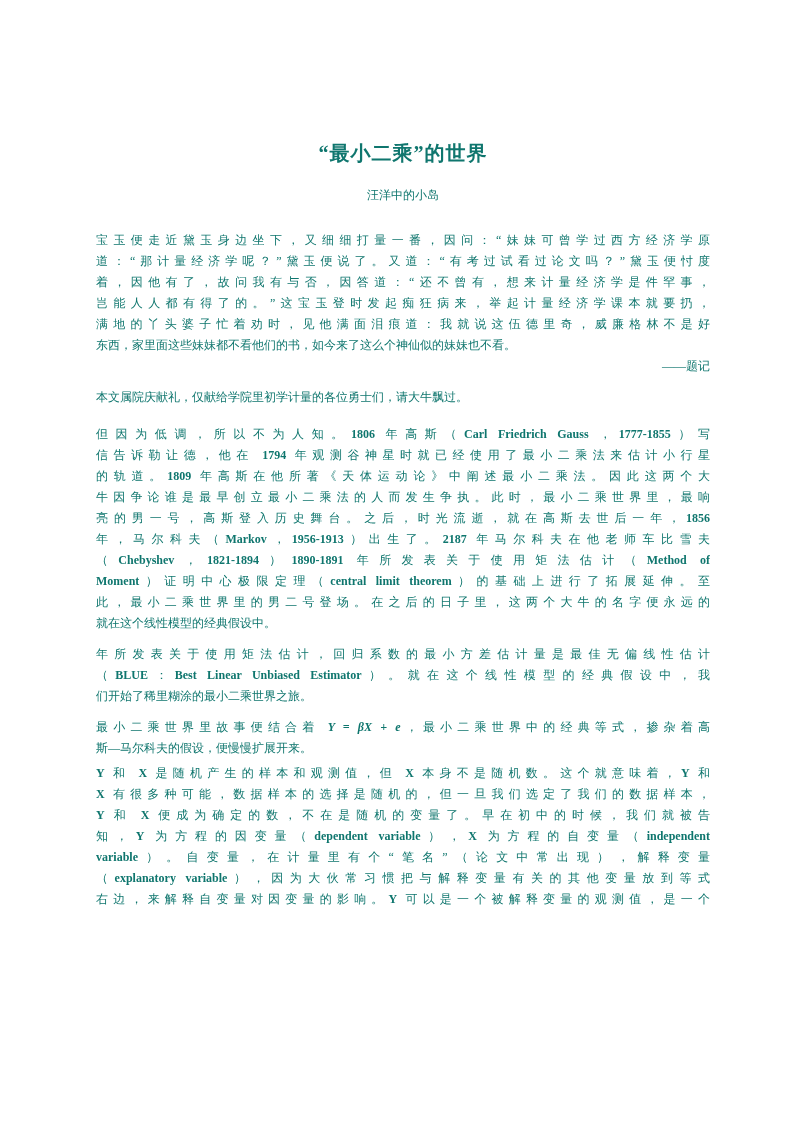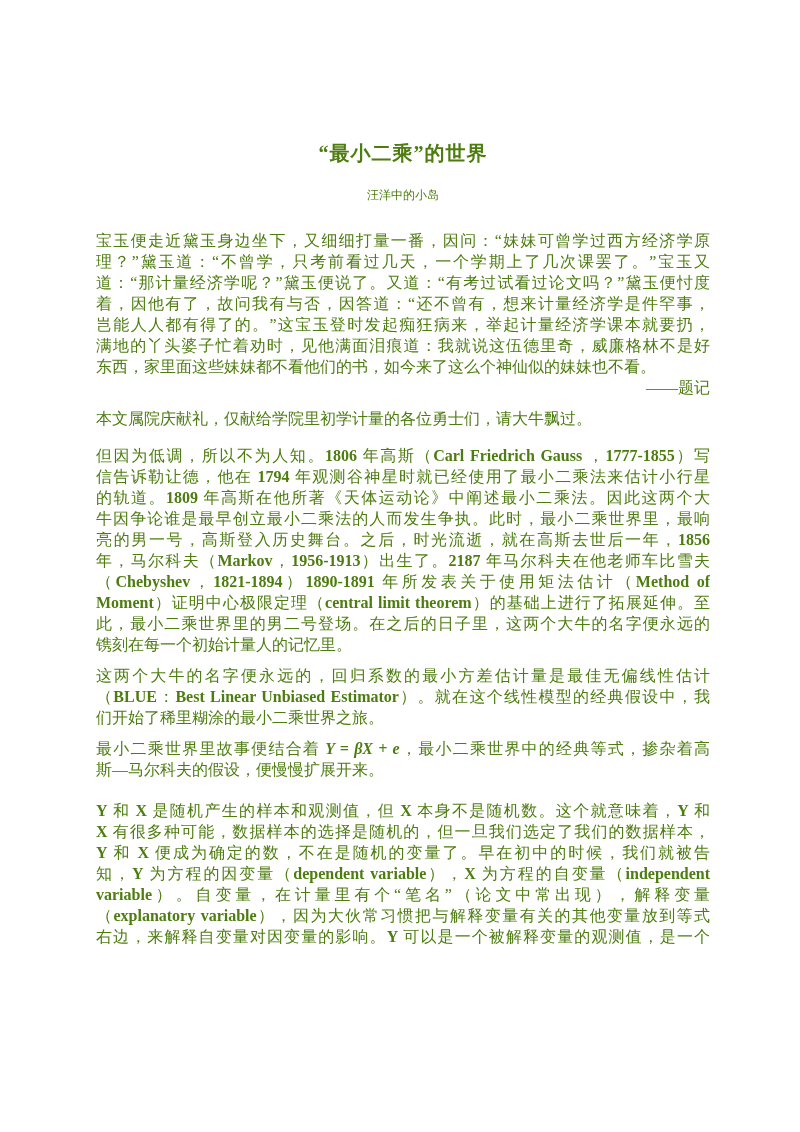--- a/index.html
+++ b/index.html
@@ -4,47 +4,47 @@
 <style>
   html, body { margin: 0; padding: 0; background: #ffffff; }
   .page {
     position: relative;
     width: 800px;
     height: 1132px;
     box-sizing: border-box;
     margin: 0 auto;
     padding: 141px 90px 0 96px;
     background: #ffffff;
-    color: #4d7c0f;
+    color: #0f766e;
     font-family: "Liberation Serif", "DejaVu Serif", serif;
     overflow: hidden;
   }
   .title {
     margin: 0;
     font-size: 20px;
     line-height: 24px;
     font-weight: 700;
     text-align: center;
     letter-spacing: 1px;
   }
   .author {
     margin-top: 21px;
     font-size: 12px;
     line-height: 18px;
     text-align: center;
   }
   .doc-body {
     margin-top: 26px;
-    font-size: 16px;
+    font-size: 12px;
     line-height: 21px;
   }
   .para { margin: 0 0 10px 0; }
   .para-epigraph { margin-bottom: 0; }
   .para-dedication { margin-bottom: 16px; }
-  .para-equation-intro { margin-bottom: 20px; }
+  .para-equation-intro { margin-bottom: 4px; }
   .line {
     text-align: justify;
     text-align-last: justify;
     overflow: hidden;
     min-height: 21px;
   }
   .line.last { text-align-last: left; }
   .para.right .line,
   .para.right .line.last { text-align: right; text-align-last: right; }
   .latin { font-weight: 700; }
@@ -56,21 +56,20 @@
 </style>
 </head>
 <body>
 
 <main class="page">
   <h1 class="title">“最小二乘”的世界</h1>
   <div class="author">汪洋中的小岛</div>
   <div class="doc-body">
       <div class="para para-epigraph">
         <div class="line">宝玉便走近黛玉身边坐下，又细细打量一番，因问：“妹妹可曾学过西方经济学原</div>
-        <div class="line">理？”黛玉道：“不曾学，只考前看过几天，一个学期上了几次课罢了。”宝玉又</div>
         <div class="line">道：“那计量经济学呢？”黛玉便说了。又道：“有考过试看过论文吗？”黛玉便忖度</div>
         <div class="line">着，因他有了，故问我有与否，因答道：“还不曾有，想来计量经济学是件罕事，</div>
         <div class="line">岂能人人都有得了的。”这宝玉登时发起痴狂病来，举起计量经济学课本就要扔，</div>
         <div class="line">满地的丫头婆子忙着劝时，见他满面泪痕道：我就说这伍德里奇，威廉格林不是好</div>
         <div class="line last">东西，家里面这些妹妹都不看他们的书，如今来了这么个神仙似的妹妹也不看。</div>
       </div>
       <div class="para para-epigraph-signature right">
         <div class="line last">——题记</div>
       </div>
       <div class="para para-dedication">
@@ -79,24 +78,24 @@
       <div class="para para-history">
         <div class="line">但因为低调，所以不为人知。<span class="latin">1806</span> 年高斯（<span class="latin">Carl Friedrich Gauss</span> ，<span class="latin">1777-1855</span>）写</div>
         <div class="line">信告诉勒让德，他在 <span class="latin">1794</span> 年观测谷神星时就已经使用了最小二乘法来估计小行星</div>
         <div class="line">的轨道。<span class="latin">1809</span> 年高斯在他所著《天体运动论》中阐述最小二乘法。因此这两个大</div>
         <div class="line">牛因争论谁是最早创立最小二乘法的人而发生争执。此时，最小二乘世界里，最响</div>
         <div class="line">亮的男一号，高斯登入历史舞台。之后，时光流逝，就在高斯去世后一年，<span class="latin">1856</span></div>
         <div class="line">年，马尔科夫（<span class="latin">Markov</span>，<span class="latin">1956-1913</span>）出生了。<span class="latin">2187</span> 年马尔科夫在他老师车比雪夫</div>
         <div class="line">（<span class="latin">Chebyshev</span>，<span class="latin">1821-1894</span>）<span class="latin">1890-1891</span> 年所发表关于使用矩法估计（<span class="latin">Method of</span></div>
         <div class="line"><span class="latin">Moment</span>）证明中心极限定理（<span class="latin">central limit theorem</span>）的基础上进行了拓展延伸。至</div>
         <div class="line">此，最小二乘世界里的男二号登场。在之后的日子里，这两个大牛的名字便永远的</div>
-        <div class="line last">镌刻在每一个初始计量人的记忆里。</div>
+        <div class="line last">就在这个线性模型的经典假设中。</div>
       </div>
       <div class="para para-gauss-markov">
-        <div class="line">这两个大牛的名字便永远的，回归系数的最小方差估计量是最佳无偏线性估计</div>
+        <div class="line">年所发表关于使用矩法估计，回归系数的最小方差估计量是最佳无偏线性估计</div>
         <div class="line">（<span class="latin">BLUE</span>：<span class="latin">Best Linear Unbiased Estimator</span>）。就在这个线性模型的经典假设中，我</div>
         <div class="line last">们开始了稀里糊涂的最小二乘世界之旅。</div>
       </div>
       <div class="para para-equation-intro">
         <div class="line">最小二乘世界里故事便结合着 <span class="math">Y = βX + e</span>，最小二乘世界中的经典等式，掺杂着高</div>
         <div class="line last">斯—马尔科夫的假设，便慢慢扩展开来。</div>
       </div>
       <div class="para para-variables">
         <div class="line"><span class="latin">Y</span> 和 <span class="latin">X</span> 是随机产生的样本和观测值，但 <span class="latin">X</span> 本身不是随机数。这个就意味着，<span class="latin">Y</span> 和</div>
         <div class="line"><span class="latin">X</span> 有很多种可能，数据样本的选择是随机的，但一旦我们选定了我们的数据样本，</div>

